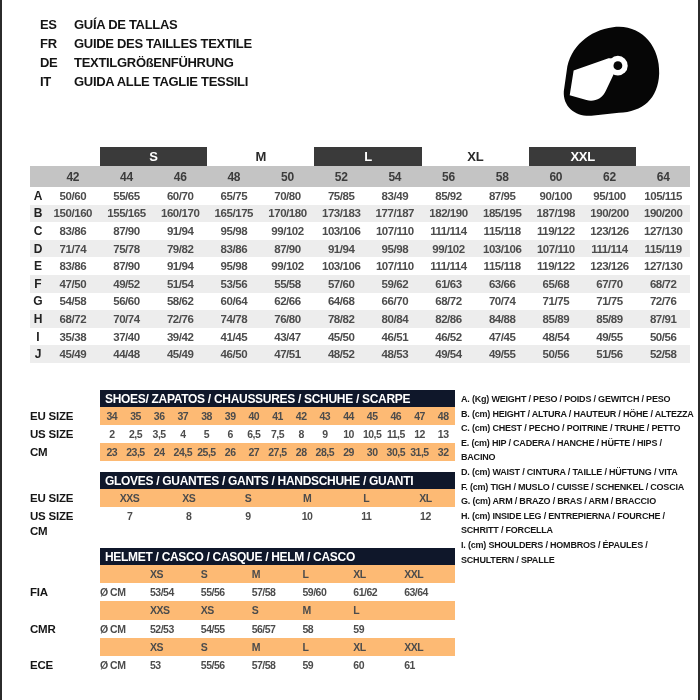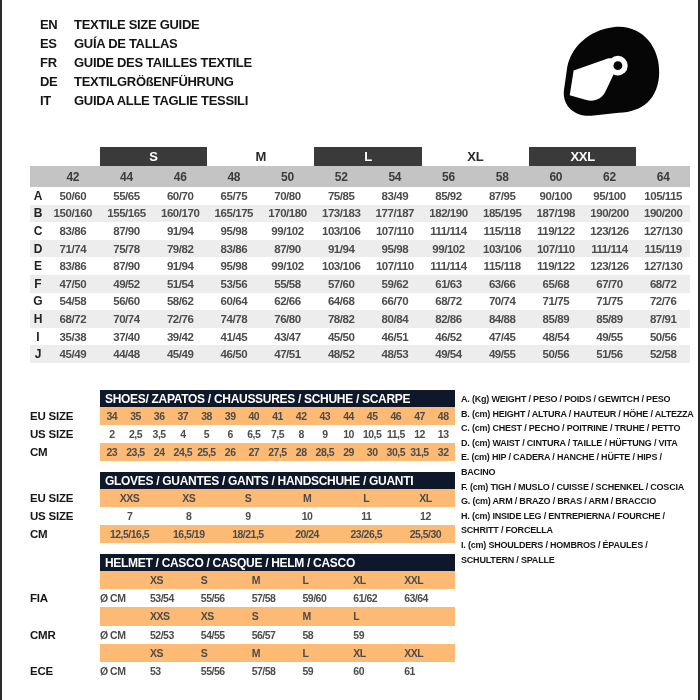--- a/index.html
+++ b/index.html
@@ -56,24 +56,20 @@
 </style>
 </head>
 <body>
 
 <div class="canvas">
   <div class="edge left"></div>
   <div class="edge right"></div>
 
   <div class="langs" id="langs">
       <div class="lang-line">
-        <span class="lang-code">EN</span>
-        <span class="lang-text">TEXTILE SIZE GUIDE</span>
-      </div>
-      <div class="lang-line">
         <span class="lang-code">ES</span>
         <span class="lang-text">GUÍA DE TALLAS</span>
       </div>
       <div class="lang-line">
         <span class="lang-code">FR</span>
         <span class="lang-text">GUIDE DES TAILLES TEXTILE</span>
       </div>
       <div class="lang-line">
         <span class="lang-code">DE</span>
         <span class="lang-text">TEXTILGRÖßENFÜHRUNG</span>
@@ -358,28 +354,20 @@
             <div class="lt-cell">7</div>
             <div class="lt-cell">8</div>
             <div class="lt-cell">9</div>
             <div class="lt-cell">10</div>
             <div class="lt-cell">11</div>
             <div class="lt-cell">12</div>
           </div>
         </div>
         <div class="lt-row">
           <div class="lt-label">CM</div>
-          <div class="lt-content cols6 shaded">
-            <div class="lt-cell">12,5/16,5</div>
-            <div class="lt-cell">16,5/19</div>
-            <div class="lt-cell">18/21,5</div>
-            <div class="lt-cell">20/24</div>
-            <div class="lt-cell">23/26,5</div>
-            <div class="lt-cell">25,5/30</div>
-          </div>
         </div>
       </div>
     <div class="lt-block" id="helmetTable">
         <div class="lt-row">
           <div class="lt-label"></div>
           <div class="lt-bar">HELMET / CASCO / CASQUE / HELM / CASCO</div>
         </div>
         <div class="lt-row">
           <div class="lt-label"></div>
           <div class="lt-content cols7 shaded hm-row">
@@ -452,20 +440,20 @@
             <div class="lt-cell lft">61</div>
           </div>
         </div>
       </div>
   </div>
 
   <div class="legend" id="legend">
       <div class="legend-item">A. (Kg) WEIGHT / PESO / POIDS / GEWITCH / PESO</div>
       <div class="legend-item">B. (cm) HEIGHT / ALTURA / HAUTEUR / HÖHE / ALTEZZA</div>
       <div class="legend-item">C. (cm) CHEST / PECHO / POITRINE / TRUHE / PETTO</div>
+      <div class="legend-item">E. (cm) HIP / CADERA / HANCHE / HÜFTE / HIPS / BACINO</div>
       <div class="legend-item">D. (cm) WAIST / CINTURA / TAILLE / HÜFTUNG / VITA</div>
-      <div class="legend-item">E. (cm) HIP / CADERA / HANCHE / HÜFTE / HIPS / BACINO</div>
       <div class="legend-item">F. (cm) TIGH / MUSLO / CUISSE / SCHENKEL / COSCIA</div>
       <div class="legend-item">G. (cm) ARM / BRAZO / BRAS / ARM / BRACCIO</div>
       <div class="legend-item">H. (cm) INSIDE LEG / ENTREPIERNA / FOURCHE / SCHRITT / FORCELLA</div>
       <div class="legend-item">I. (cm) SHOULDERS / HOMBROS / ÉPAULES / SCHULTERN / SPALLE</div>
     </div>
 </div>
 
 </body></html>

